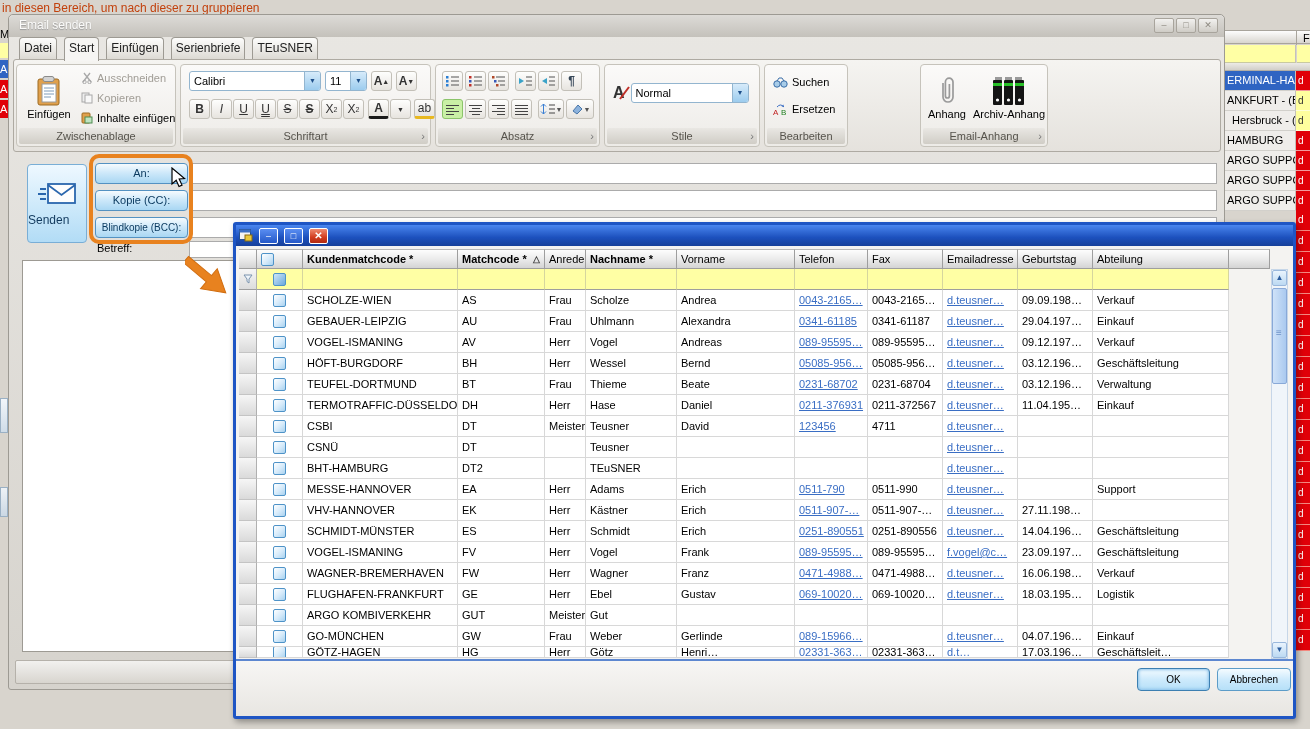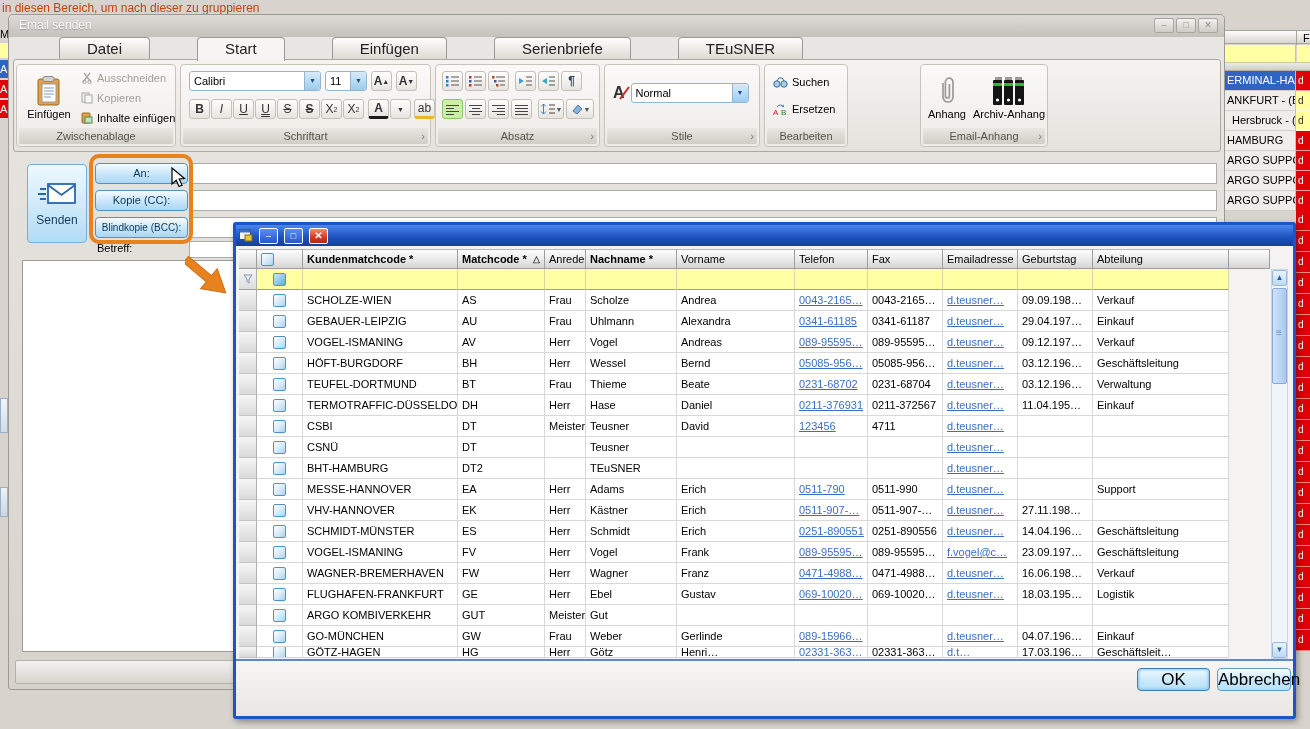--- a/index.html
+++ b/index.html
@@ -25,40 +25,40 @@
 .bgcell.yellow{background:#ffff9e;color:#333;}
 #bg-strip{position:absolute;left:71px;top:196px;width:14px;}
 .stripcell{width:14px;height:21px;background:#e00008;color:#fff;font-size:10px;line-height:20px;padding-left:2px;border-bottom:1px solid #f4887f;overflow:hidden;}
 
 .ewin{position:absolute;left:8px;top:14px;width:1217px;height:676px;z-index:2;background:linear-gradient(#e9e7e3,#d6d3cd);border:1px solid #9d9a93;border-radius:5px 5px 3px 3px;}
 .etitle{position:absolute;left:0;top:0;width:100%;height:22px;background:linear-gradient(#dddbd7,#c4c1bb);border-radius:5px 5px 0 0;color:#fbfbfa;font-size:12px;line-height:21px;padding-left:10px;text-shadow:0 1px 1px #999;}
 .wbtns{position:absolute;right:6px;top:3px;display:flex;gap:2px;}
 .wbtn{width:20px;height:15px;background:linear-gradient(#f2f1ef,#cfccc6);border:1px solid #a8a49c;border-radius:2px;color:#8e8a82;font-size:9px;line-height:13px;text-align:center;}
 
 .tabs{position:absolute;left:10px;top:22px;height:23px;display:flex;gap:7px;}
-.tab{height:22px;padding:0 27px;background:linear-gradient(#fdfdfc,#dddad4);border:1px solid #9d9a93;border-bottom:none;border-radius:4px 4px 0 0;font-size:15px;line-height:21px;color:#222;margin-left:40px;}
+.tab{height:22px;padding:0 4px;background:linear-gradient(#fdfdfc,#dddad4);border:1px solid #9d9a93;border-bottom:none;border-radius:4px 4px 0 0;font-size:12px;line-height:21px;color:#222;}
 .tab.active{background:#f6f5f3;position:relative;z-index:2;height:24px;}
 
 .ribbon{position:absolute;left:4px;top:44px;width:1208px;height:93px;background:linear-gradient(#f5f4f1,#e5e2dd);border:1px solid #aeaaa2;border-radius:3px;}
 .rgroup{position:absolute;top:4px;height:83px;background:linear-gradient(#fbfaf9,#edebe7);border:1px solid #c6c3bb;border-radius:4px;}
 .rlabel{position:absolute;left:2px;right:2px;bottom:2px;height:16px;background:linear-gradient(#e9e7e3,#d0cdc6);border-radius:2px;text-align:center;color:#55524b;font-size:11px;line-height:16px;overflow:hidden;white-space:nowrap;}
 .rlabel .chev{position:absolute;right:3px;top:0;color:#777;}
 .paste-big{position:absolute;left:6px;top:4px;width:52px;height:58px;display:flex;flex-direction:column;align-items:center;justify-content:center;gap:2px;border:1px solid transparent;border-radius:3px;font-size:11px;}
 .sstack{position:absolute;left:62px;top:4px;display:flex;flex-direction:column;gap:3px;}
 .sbtn{display:flex;align-items:center;gap:4px;height:17px;font-size:11px;padding:0 2px;white-space:nowrap;}
 .sbtn.disabled{color:#a19d96;}
 .combo{background:#fff;border:1px solid #93b5cf;border-radius:3px;display:flex;height:20px;overflow:hidden;}
 .combo .cval{flex:1;font-size:11px;line-height:18px;padding-left:4px;overflow:hidden;white-space:nowrap;}
 .combo .carr{width:16px;background:linear-gradient(#d7ebfa,#9cccee);border-left:1px solid #93b5cf;color:#1d4f8a;font-size:7px;line-height:18px;text-align:center;}
 .fbtn{display:inline-flex;align-items:center;justify-content:center;min-width:21px;height:20px;border:1px solid #c3c0b8;border-radius:3px;background:linear-gradient(#fefefd,#e7e4df);font-size:12px;color:#333;}
 .fbtn.sel{background:#c9f0a5;border-color:#8bc46a;}
 .fbtn sup,.fbtn sub{font-size:7px;}
 .frow{position:absolute;display:flex;gap:1px;align-items:center;}
 
-.sendbtn{position:absolute;left:18px;top:149px;width:60px;height:79px;background:linear-gradient(#eef8ff,#cde9fa 55%,#b2dcf6);border:1px solid #79aed6;border-radius:4px;display:flex;flex-direction:column;align-items:center;justify-content:center;gap:6px;font-size:12px;color:#123a5e;}
+.sendbtn{position:absolute;left:18px;top:149px;width:60px;height:79px;background:linear-gradient(#eef8ff,#cde9fa 55%,#b2dcf6);border:1px solid #79aed6;border-radius:4px;display:flex;flex-direction:column;justify-content:center;gap:6px;font-size:12px;color:#123a5e;}
 .addrbtn{position:absolute;left:86px;width:93px;height:21px;background:linear-gradient(#f6fbfe,#cfe9fa 45%,#a9d7f3);border:1px solid #5492c2;border-radius:4px;font-size:11px;color:#0d3c61;text-align:center;line-height:19px;overflow:hidden;white-space:nowrap;}
 .addrinput{position:absolute;left:182px;width:1026px;height:21px;background:#fff;border:1px solid #ababab;}
 .subjlabel{position:absolute;left:88px;top:227px;font-size:11px;}
 .subjinput{position:absolute;left:180px;top:226px;width:1028px;height:17px;background:#fff;border:1px solid #ababab;}
 .bodybox{position:absolute;left:13px;top:245px;width:1195px;height:392px;background:#fff;border:1px solid #9d9a93;}
 .statusbar{position:absolute;left:6px;top:645px;width:1204px;height:24px;background:linear-gradient(#f2f1ef,#d8d5cf);border:1px solid #b5b1aa;border-radius:2px;}
 .hibox{position:absolute;left:80px;top:139px;width:104px;height:90px;border:4px solid #e8821f;border-radius:10px;z-index:5;}
 .oarrow{position:absolute;left:176px;top:222px;z-index:5;}
 .cursor{position:absolute;left:162px;top:152px;z-index:6;}
 
@@ -86,21 +86,21 @@
 .checkbox.fill{background:linear-gradient(135deg,#cfe6f8,#6aa8dc);}
 .w-ind{width:18px;}.w-chk{width:46px;}.w-ku{width:155px;}.w-co{width:87px;}.w-an{width:41px;}.w-na{width:91px;}.w-vo{width:118px;}.w-te{width:73px;}.w-fa{width:75px;}.w-em{width:75px;}.w-ge{width:75px;}.w-ab{width:136px;}.w-x{width:41px;}
 
 .sbar{position:absolute;left:1035px;top:44px;width:17px;height:390px;background:#f0f5fa;border:1px solid #c6d6e8;}
 .sarr{position:absolute;left:0px;width:15px;height:16px;background:linear-gradient(#eaf4fd,#bcd9f2);border:1px solid #9ab8dc;border-radius:2px;color:#2b5c9e;font-size:8px;line-height:14px;text-align:center;}
 .sthumb{position:absolute;left:0px;top:18px;width:15px;height:96px;background:linear-gradient(90deg,#cfe2f8,#aac9ef);border:1px solid #89a9d8;border-radius:2px;}
 .sthumb:after{content:"≡";position:absolute;left:3px;top:38px;color:#6f93c8;font-size:10px;}
 
 .mline{position:absolute;left:0;top:434px;width:1057px;height:2px;background:#5d87d0;}
 .mfooter{position:absolute;left:0;top:436px;width:1057px;height:55px;background:linear-gradient(#f7f6f4,#e8e6e2);}
-.dlgbtn{position:absolute;top:7px;height:23px;background:linear-gradient(#f4fbff,#cdeafc 50%,#b6e0f8);border:1px solid #5c9cc8;border-radius:4px;font-size:17px;text-align:center;line-height:21px;}
+.dlgbtn{position:absolute;top:7px;height:23px;background:linear-gradient(#f4fbff,#cdeafc 50%,#b6e0f8);border:1px solid #5c9cc8;border-radius:4px;font-size:10px;text-align:center;line-height:21px;}
 .dlgbtn.default{box-shadow:0 0 3px 1px #8ac1ea inset;border-color:#3c7fb1;}
 .ico{display:inline-flex;align-items:center;justify-content:center;}
 </style>
 </head>
 <body>
 
 <div class="screen">
 
   <div class="hint">in diesen Bereich, um nach dieser zu gruppieren</div>
 

